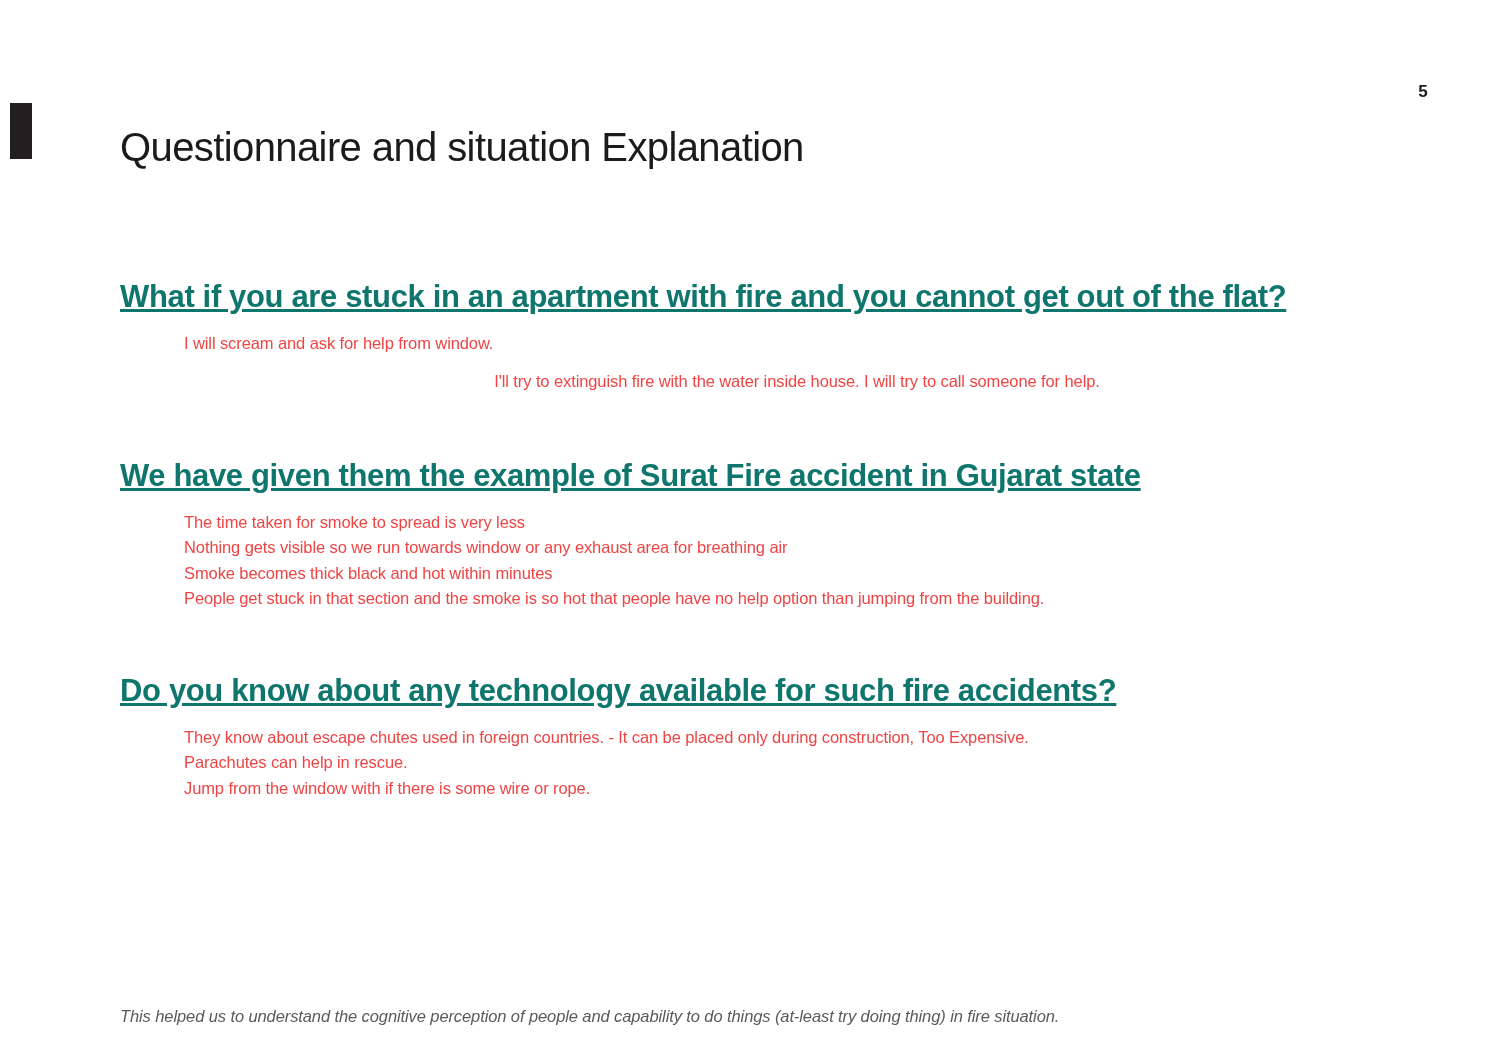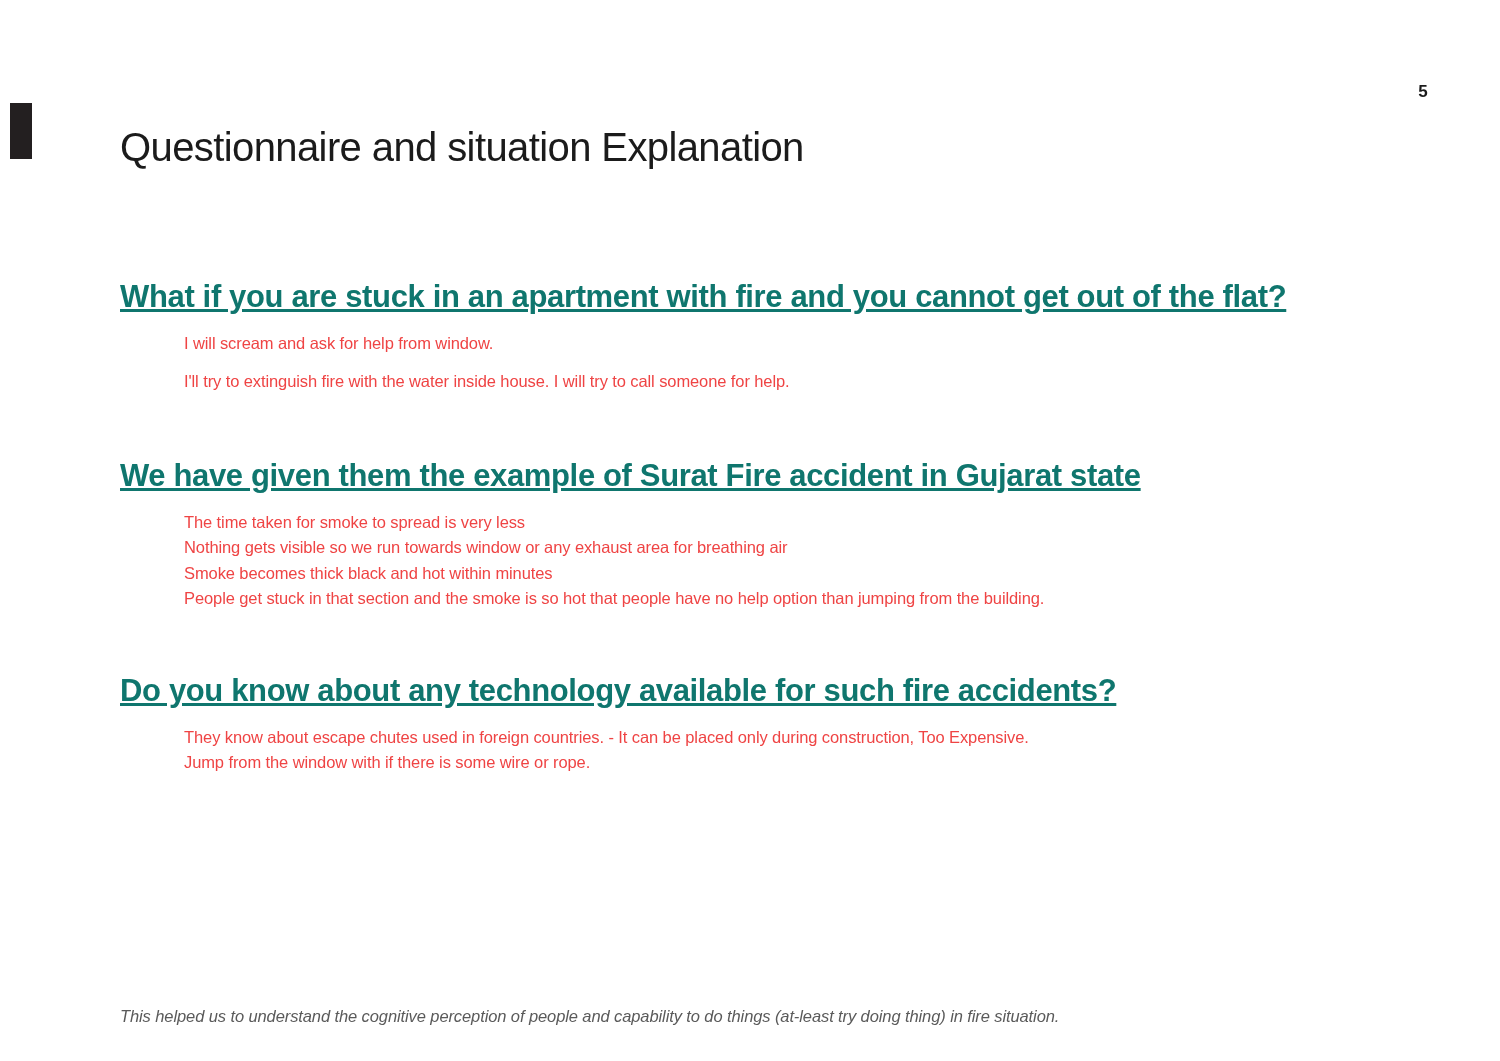--- a/index.html
+++ b/index.html
@@ -86,20 +86,21 @@
     color: #ef4444;
     letter-spacing: -0.1px;
   }
 
   
   .answers.spaced .answer {
     margin-bottom: 13px;
   }
   .answers.spaced .answer:last-child {
     margin-bottom: 0;
+    text-align: center;
   }
 
   .block.q1 { margin-bottom: 62px; }
   .block.q2 { margin-bottom: 60px; }
   .block.q3 { margin-bottom: 58px; }
 
   .footnote {
     position: absolute;
     left: 120px;
     top: 987px;
@@ -139,20 +140,21 @@
         <li class="answer">Nothing gets visible so we run towards window or any exhaust area for breathing air</li>
         <li class="answer">Smoke becomes thick black and hot within minutes</li>
         <li class="answer">People get stuck in that section and the smoke is so hot that people have no help option than jumping from the building.</li>
       </ul>
     </section>
 
     <section class="block q3">
       <h2 class="block-heading">Do you know about any technology available for such fire accidents?</h2>
       <ul class="answers">
         <li class="answer">They know about escape chutes used in foreign countries. - It can be placed only during construction, Too Expensive.</li>
+        <li class="answer">Parachutes can help in rescue.</li>
         <li class="answer">Jump from the window with if there is some wire or rope.</li>
       </ul>
     </section>
 
   </div>
 
   <p class="footnote">This helped us to understand the cognitive perception of people and capability to do things (at-least try doing thing) in fire situation.</p>
 
 </div>
 

